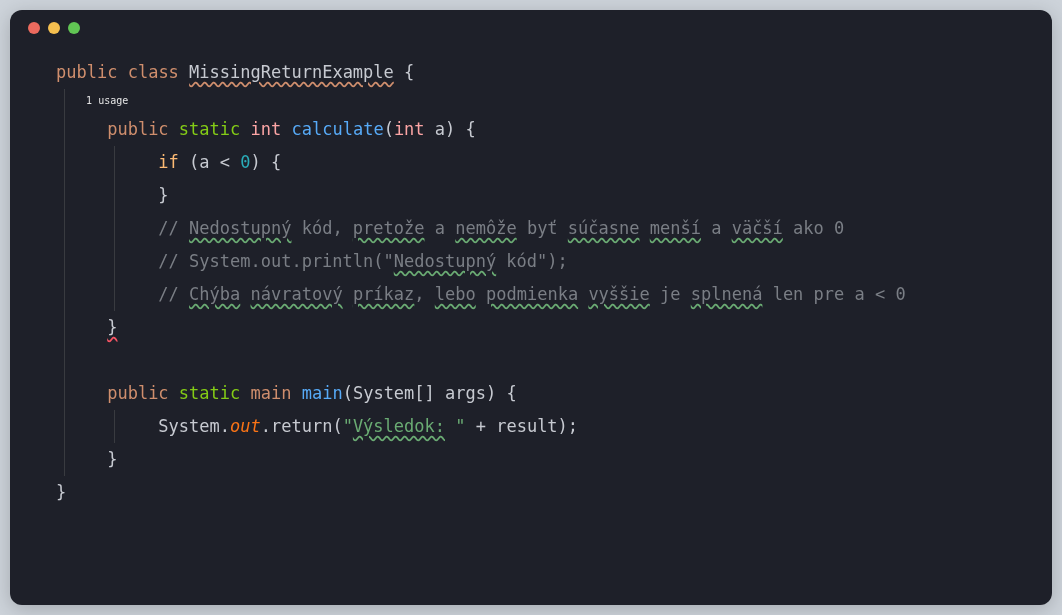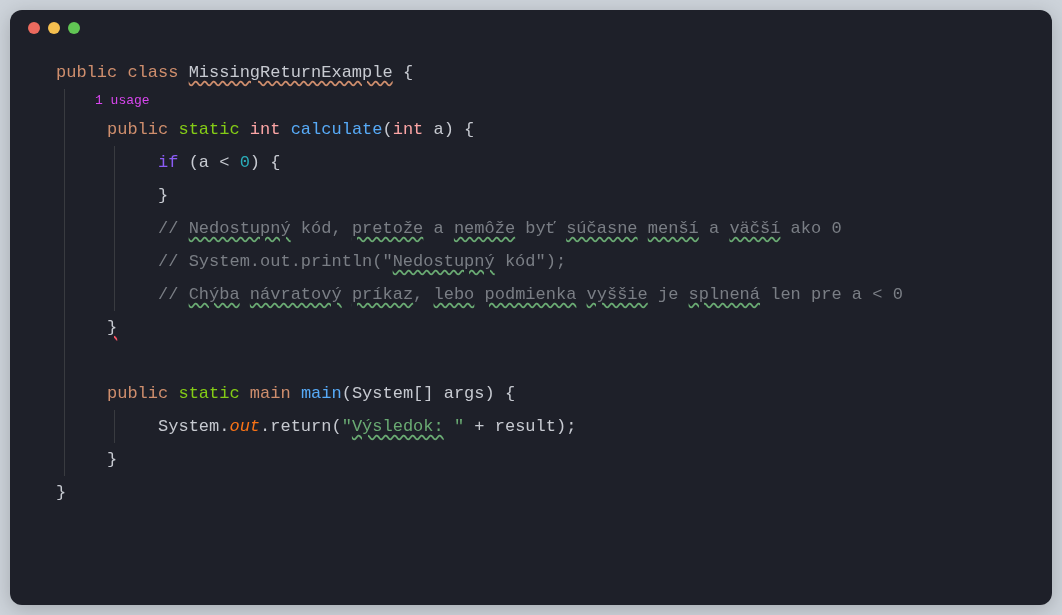--- a/index.html
+++ b/index.html
@@ -33,33 +33,32 @@
     border-radius: 50%;
   }
   .red { background: #ec6a5e; }
   .yellow { background: #f5bf4f; }
   .green { background: #61c554; }
   .code-area {
     padding: 10px 15px 0 0;
     font-size: 17px;
     line-height: 33px;
     color: #c7cad1;
-    font-family: Liberation Mono, monospace;
   }
   .line {
     white-space: pre;
     padding-left: 46px;
     position: relative;
   }
   .kw-public { color: #cf8e6d; }
   .kw-class { color: #cf8e6d; }
   .kw-static { color: #84cc16; }
   .kw-int { color: #fca5a5; }
   .kw-void { color: #cf8e6d; }
-  .kw-if { color: #8b5cf6; }
+  .kw-if { color: #fdba74; }
   .kw-return { color: #cf8e6d; }
   .classname { 
     color: #c7cad1; 
     text-decoration: underline;
     text-decoration-style: wavy;
     text-decoration-color: #cf8e6d;
     text-underline-offset: 3px;
   }
   .method-def { color: #57aaf7; }
   .method-call { font-style: italic; color: #c7cad1; }
@@ -68,22 +67,22 @@
   .comment { color: #7a7e85; }
   .param-hint {
     background: #393b40;
     color: #7a7e85;
     padding: 0 5px;
     border-radius: 4px;
     font-size: 15px;
   }
   .out-field { font-style: italic; color: #f97316; }
   .usage-hint {
-    color: #d946ef;
-    font-size: 13px;
+    color: #e5e5e5;
+    font-size: 10px;
     line-height: 24px;
   }
   .brace { color: #c7cad1; }
   .punct { color: #c7cad1; }
   .wavy-green {
     text-decoration: underline;
     text-decoration-style: wavy;
     text-decoration-color: #6aab73;
     text-underline-offset: 3px;
   }

